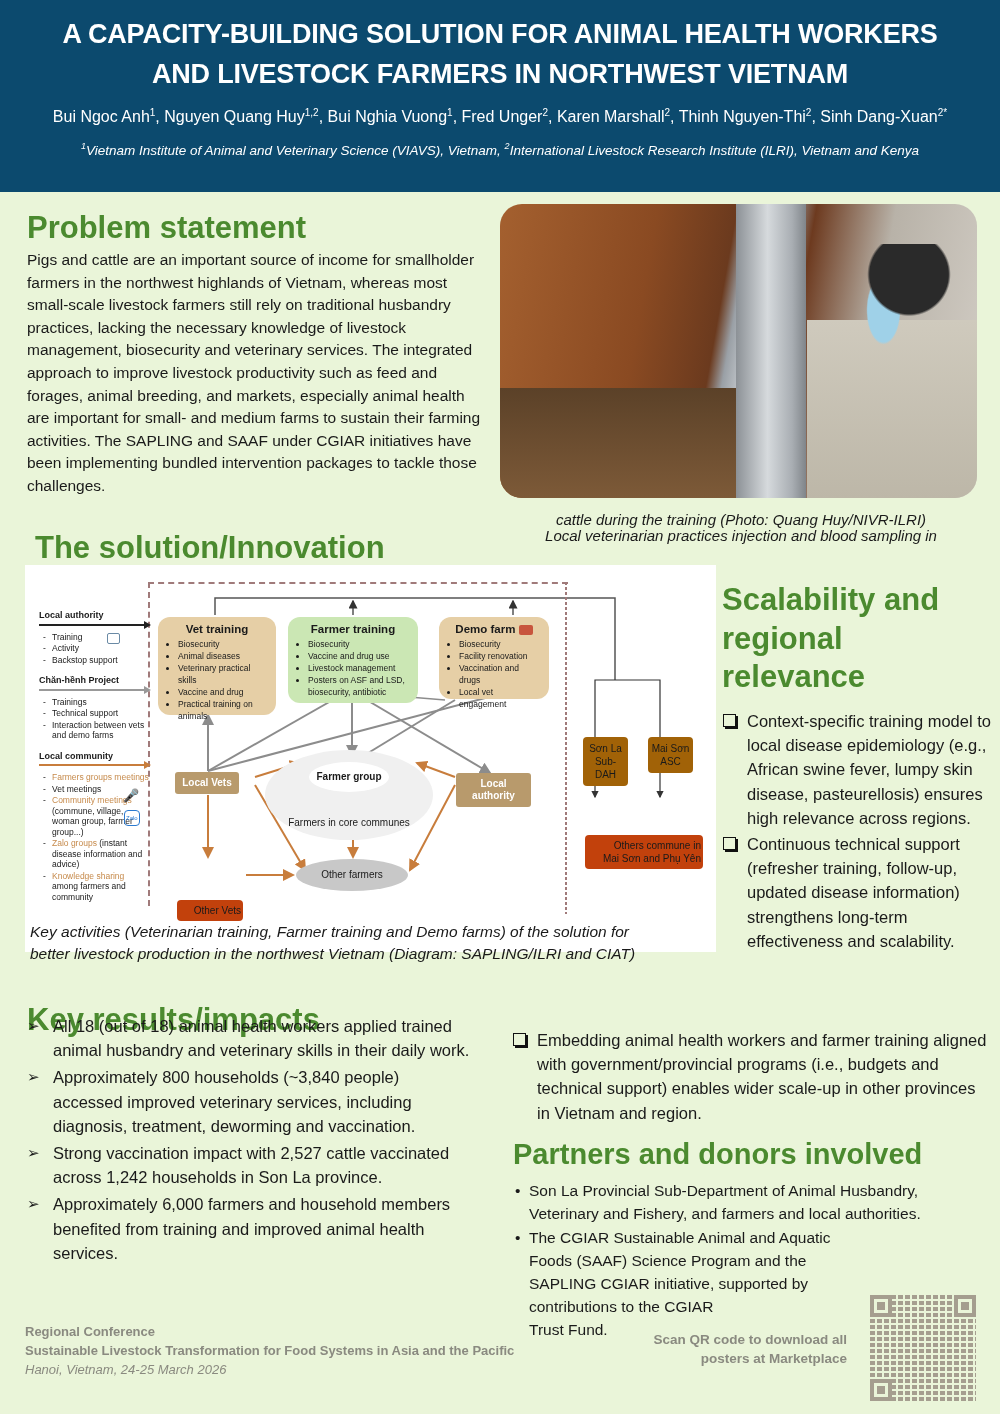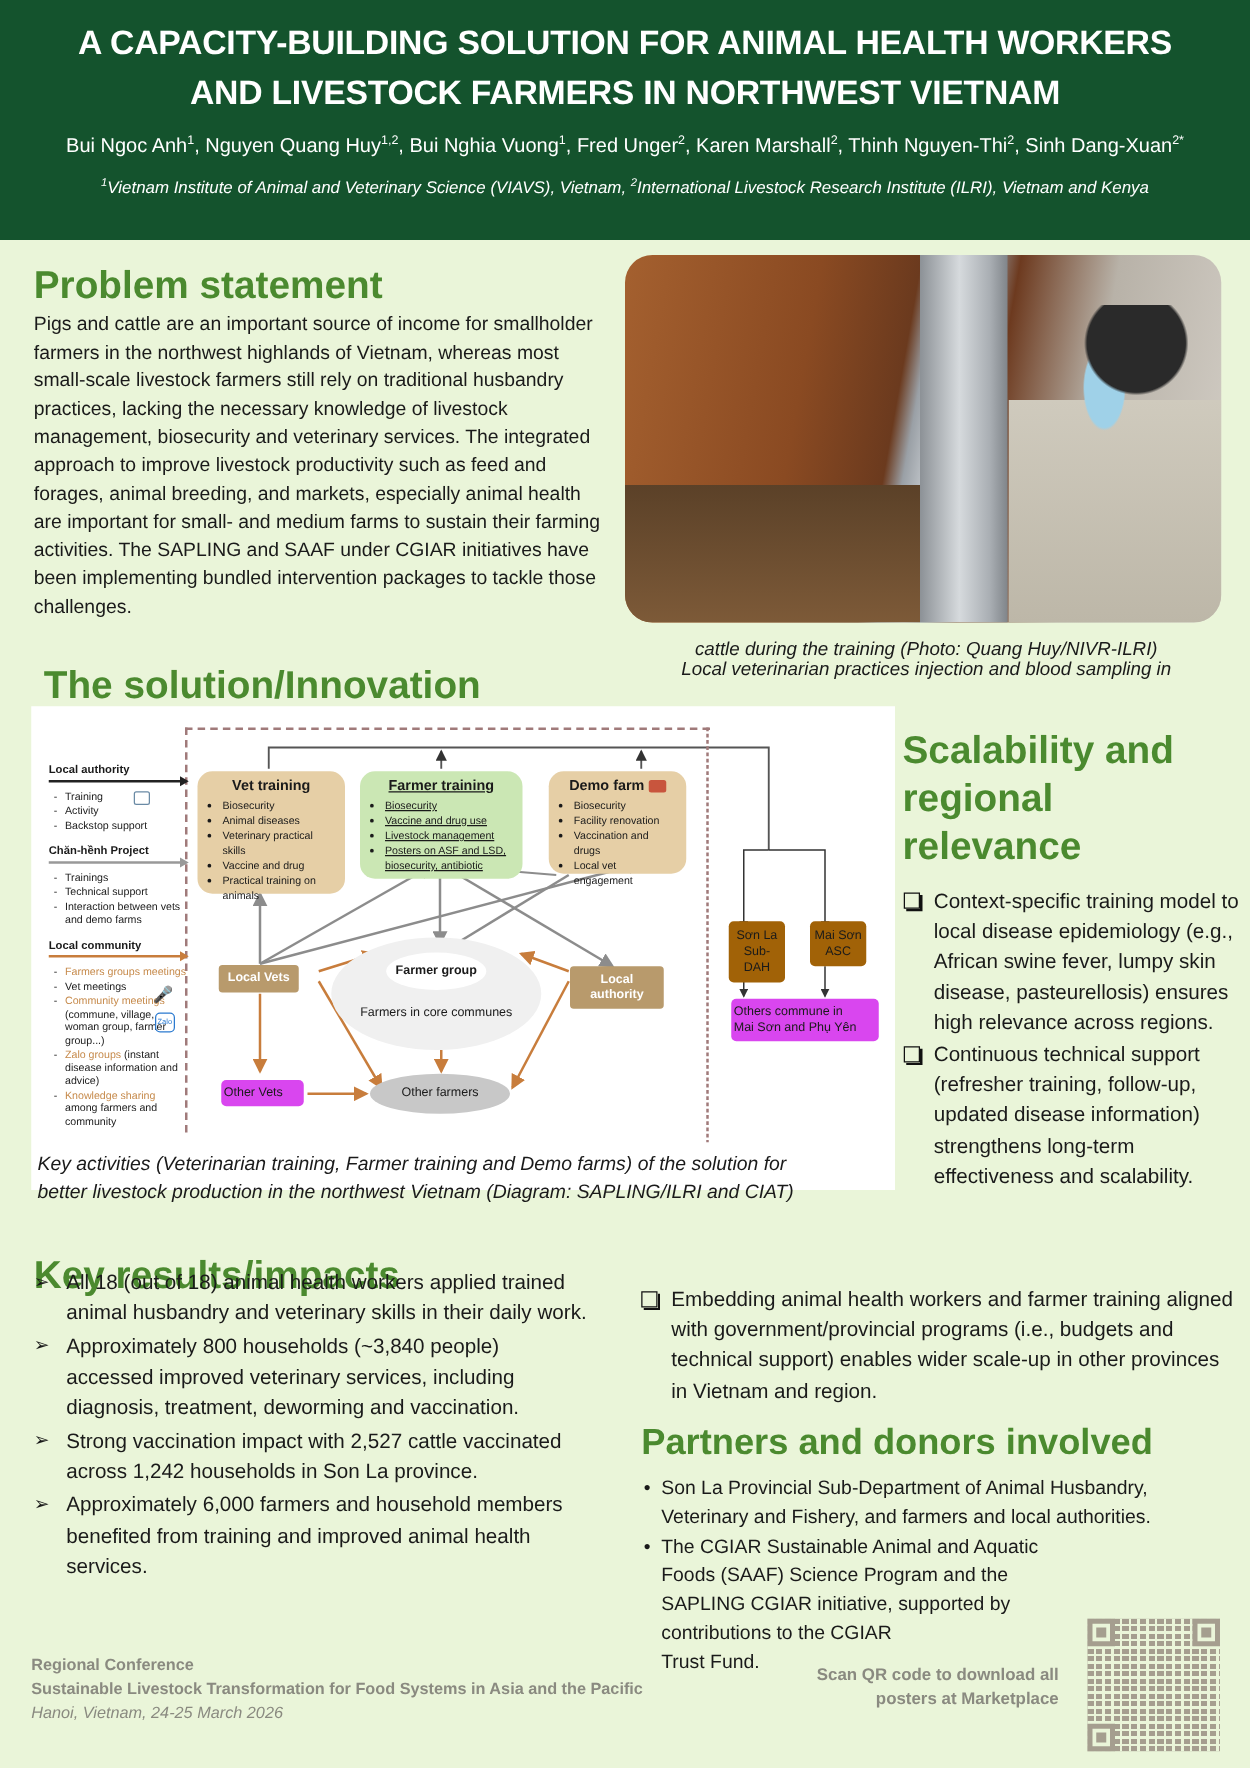--- a/index.html
+++ b/index.html
@@ -6,21 +6,21 @@
   html, body { width: 1000px; height: 1414px; }
   body {
     background: #eaf5d9;
     font-family: "Liberation Sans", "DejaVu Sans", sans-serif;
     color: #1a1a1a;
     position: relative;
     overflow: hidden;
   }
   .header {
     position: absolute; left: 0; top: 0; width: 1000px; height: 192px;
-    background: #14532d;
+    background: #0c4a6e;
     color: #fff; text-align: center;
     padding-top: 14px;
   }
   .header .title {
     font-family: "Liberation Sans", sans-serif;
     font-weight: bold; font-size: 27px; line-height: 40px;
     letter-spacing: -0.2px;
   }
   .header .authors { font-size: 16px; margin-top: 8px; line-height: 22px; }
   .header .authors sup { font-size: 10px; }
@@ -75,24 +75,24 @@
   .dashed-frame {
     position: absolute; left: 123px; top: 17px; width: 420px; height: 324px;
     border: 2px dashed #a07a7a; border-bottom: none; border-left-width: 2px;
   }
   .box {
     position: absolute; border-radius: 12px; padding: 6px 8px;
   }
   .box .bt { font-weight: bold; font-size: 11.5px; text-align: center; margin-bottom: 3px; }
   .box ul { margin-left: 12px; font-size: 8.5px; line-height: 12px; }
   .tan { background: #e6cfa6; }
-  .green { background: #cbe7b4; text-decoration: underline; }
+  .green { background: #cbe7b4; }
   .dark-tan { background: #b89a6c; color: #fff; font-weight: bold; font-size: 10px; text-align: center; border-radius: 3px; padding: 5px 4px; position: absolute; }
   .gold { background: #a16207; font-size: 10px; text-align: center; border-radius: 4px; position: absolute; padding: 5px 2px; line-height: 13px; }
-  .grey { background: #d946ef; font-size: 10px; text-align: left; border-radius: 4px; position: absolute; padding: 4px 2px; line-height: 13px; }
+  .grey { background: #c2410c; font-size: 10px; text-align: right; border-radius: 4px; position: absolute; padding: 4px 2px; line-height: 13px; margin-top: 36px; }
   .ellipse { position: absolute; border-radius: 50%; text-align: center; font-size: 10px; }
   svg.lines { position: absolute; left: 0; top: 0; }
 
   ul.check { list-style: none; }
   ul.check li { position: relative; padding-left: 24px; }
   ul.check li .chk { position: absolute; left: 0; top: 5px; width: 13px; height: 13px; border: 1.8px solid #111; box-shadow: 2px 2px 0 #111; }
   ul.arrow { list-style: none; }
   ul.arrow li { position: relative; padding-left: 28px; margin-bottom: 3px; }
   ul.arrow li .arr { position: absolute; left: 2px; top: 0; font-size: 15px; }
   ul.dot { list-style: none; }
@@ -248,21 +248,21 @@
       <li>Facility renovation</li>
       <li>Vaccination and drugs</li>
       <li>Local vet engagement</li>
     </ul>
   </div>
 
   <div class="dark-tan" style="left:150px; top:207px; width:64px;">Local Vets</div>
   <div class="dark-tan" style="left:431px; top:208px; width:75px;">Local authority</div>
   <div class="ellipse" style="left:240px; top:185px; width:168px; height:90px; background:#f0f0f0;">
     <div style="margin:12px auto 0; width:80px; height:30px; background:#fff; border-radius:50%; line-height:30px; font-weight:bold;">Farmer group</div>
-    <div style="margin-top:13px;">Farmers in core communes</div>
+    <div style="margin-top:25px;">Farmers in core communes</div>
   </div>
   <div class="grey" style="left:152px; top:299px; width:66px;">Other Vets</div>
   <div class="ellipse" style="left:271px; top:294px; width:112px; height:32px; background:#c8c8c8; line-height:32px;">Other farmers</div>
 
   <div class="gold" style="left:558px; top:172px; width:45px;">
     <div>Sơn La</div>
     <div>Sub-DAH</div>
   </div>
   <div class="gold" style="left:623px; top:172px; width:45px;">
     <div>Mai Sơn</div>

